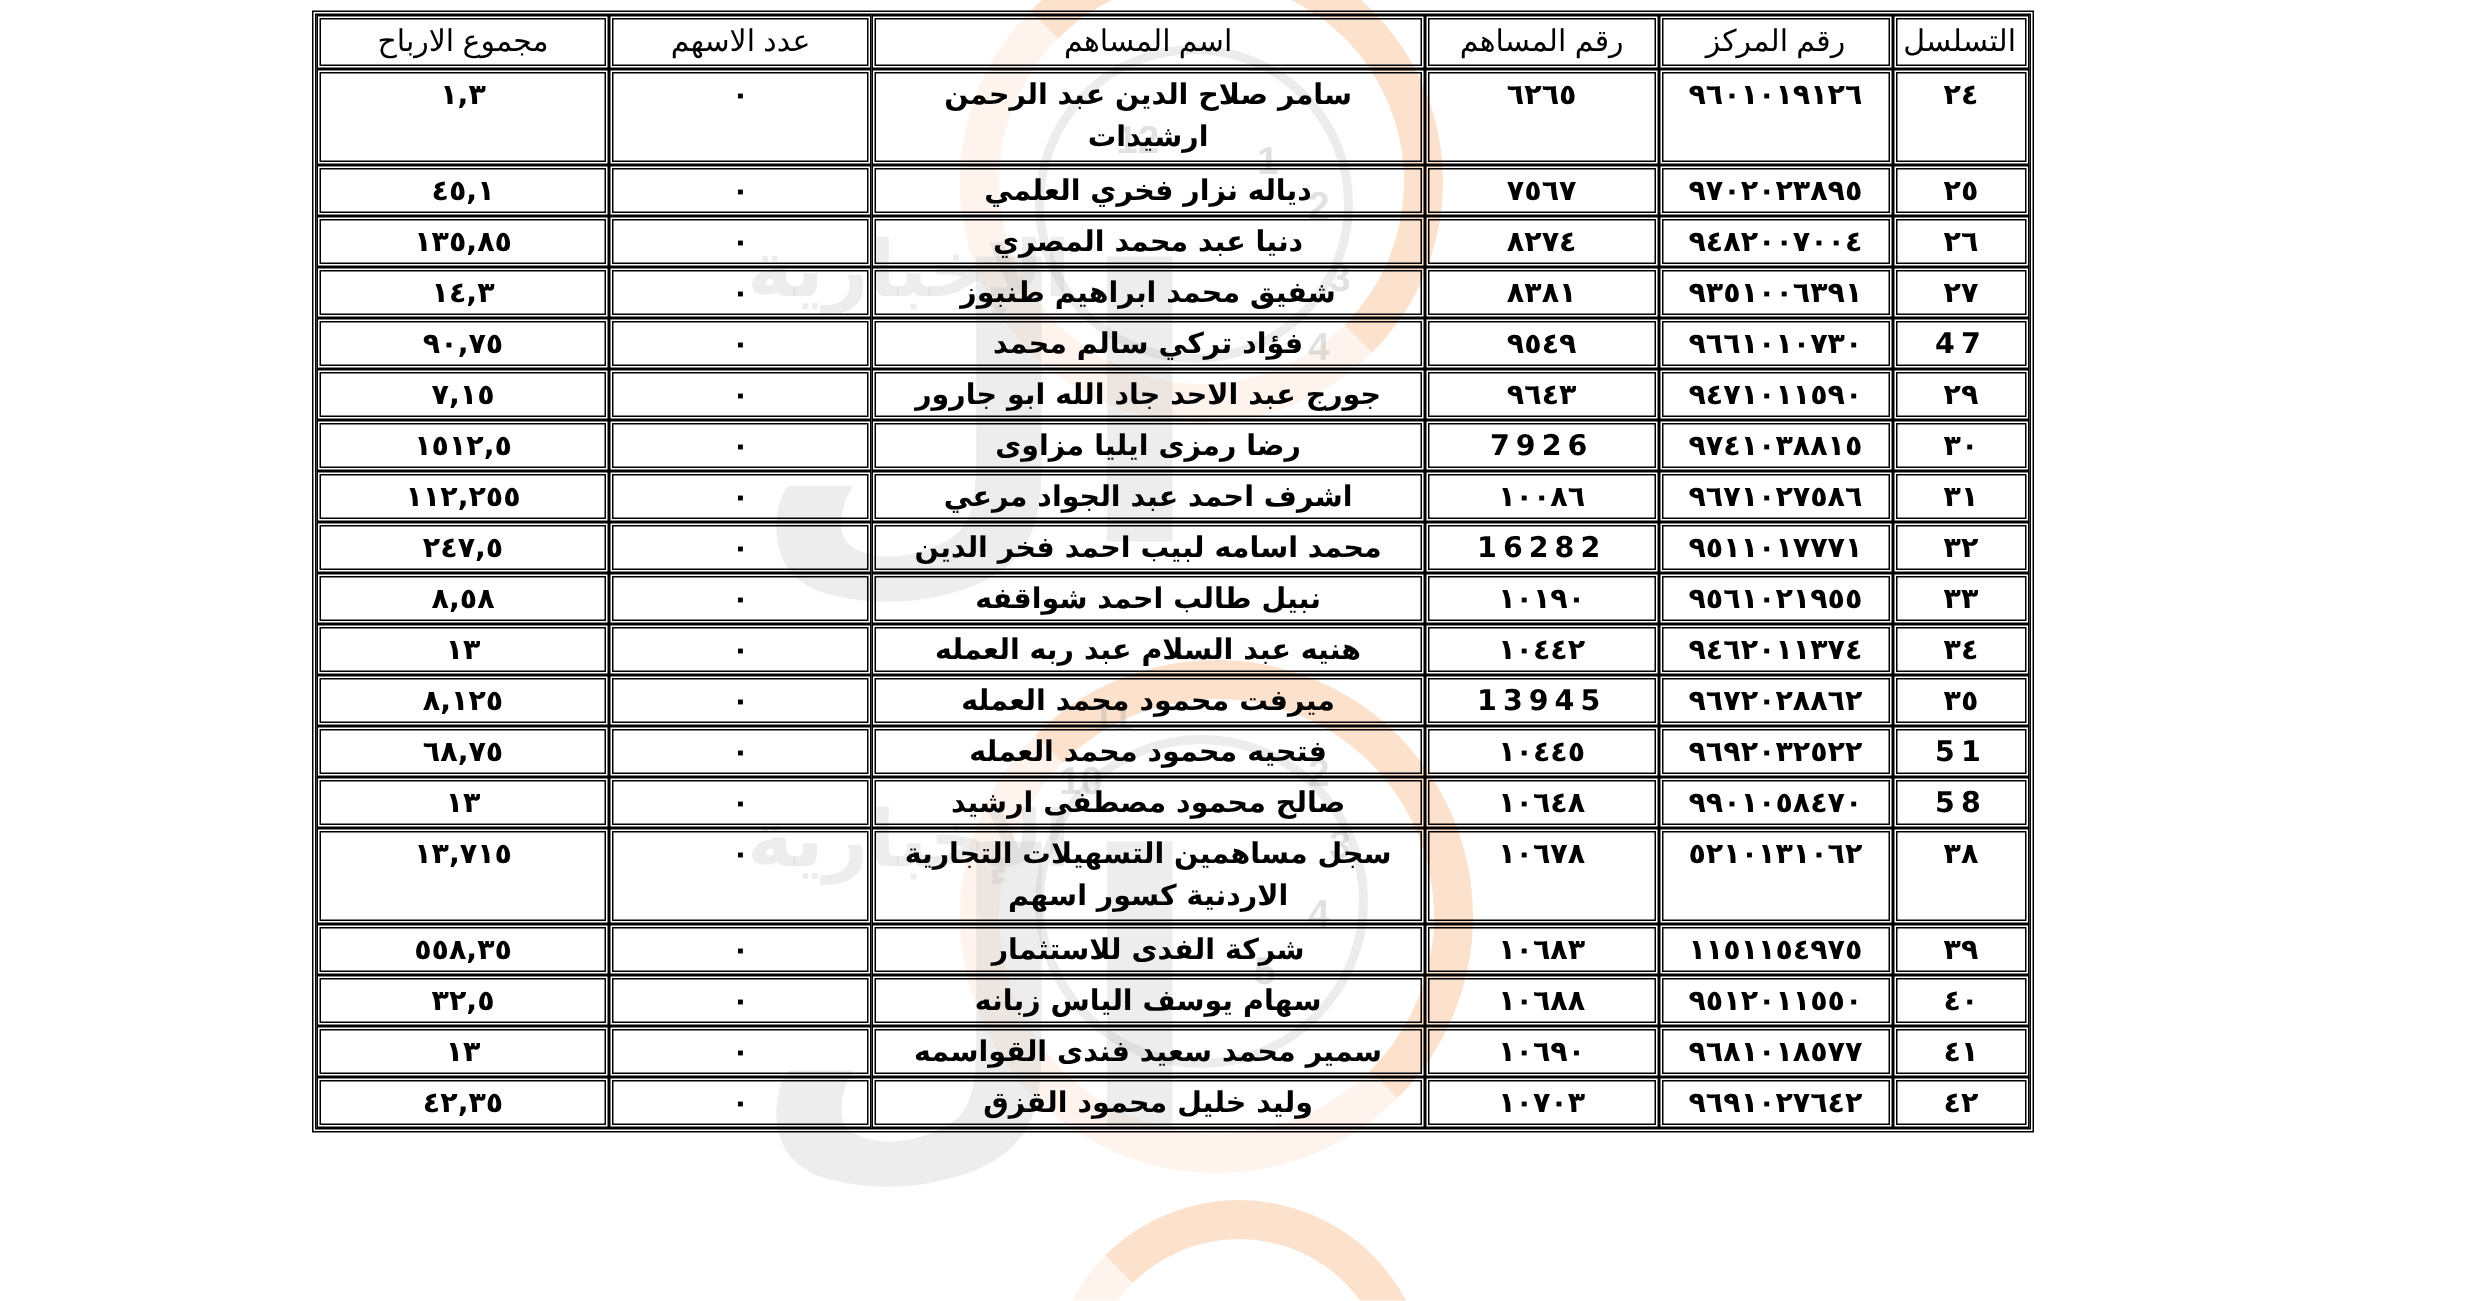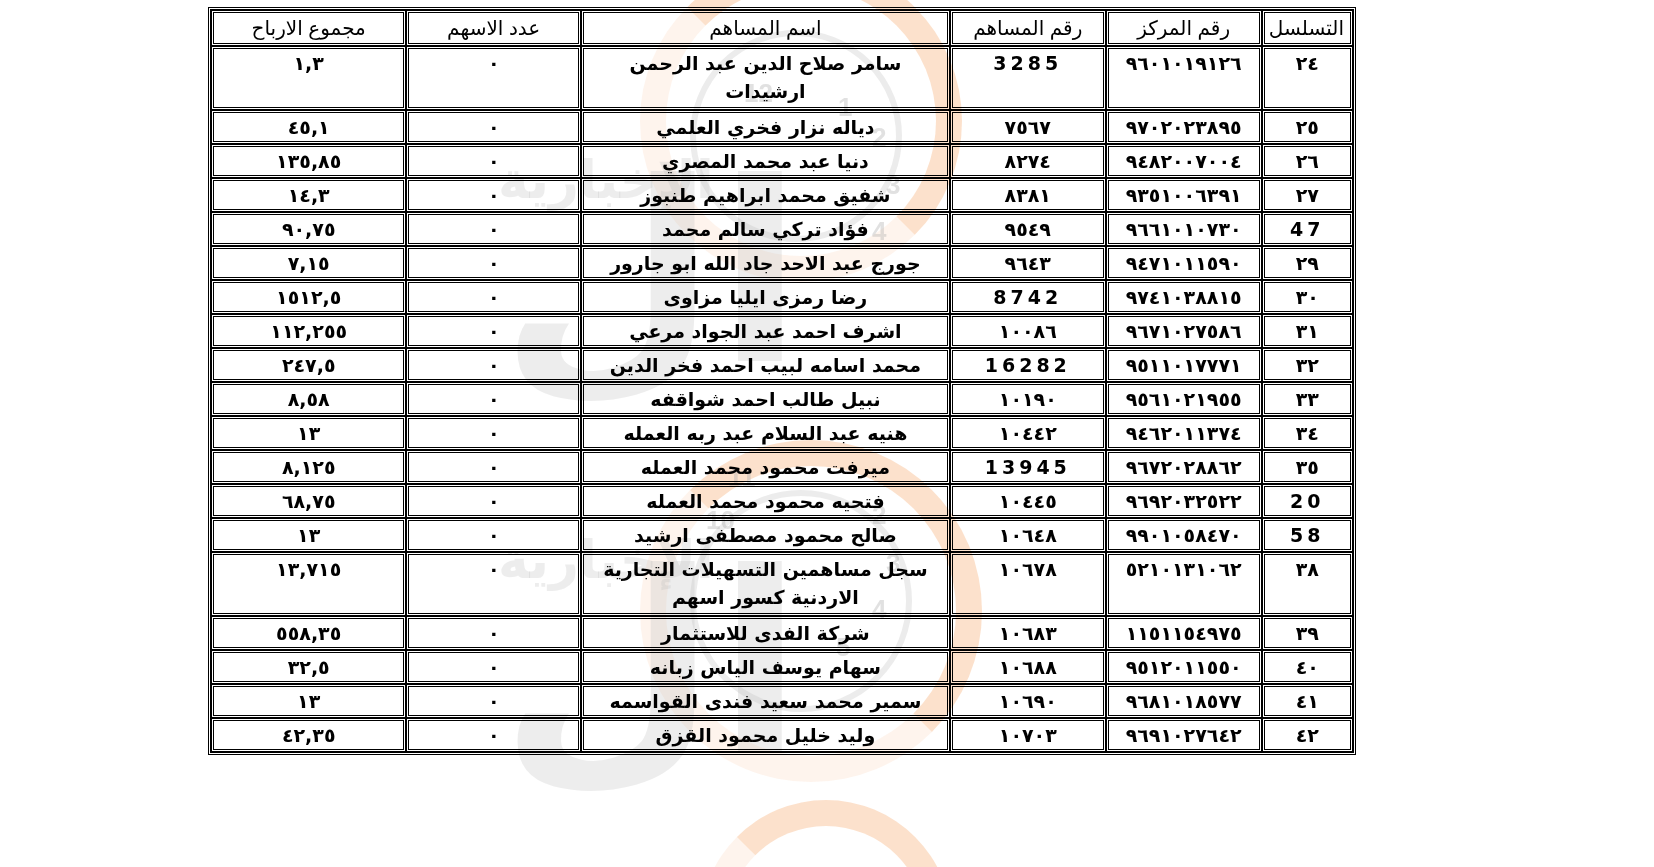--- a/index.html
+++ b/index.html
@@ -158,21 +158,21 @@
         <th>اسم المساهم</th>
         <th>عدد الاسهم</th>
         <th>مجموع الارباح</th>
       </tr>
     </thead>
     <tbody id="rows">
 
     <tr class="tall">
           <td class="num">٢٤</td>
           <td class="num">٩٦٠١٠١٩١٢٦</td>
-          <td class="num">3285</td>
+          <td class="num">٦٢٦٥</td>
           <td class="name">سامر صلاح الدين عبد الرحمن ارشيدات</td>
           <td class="num">٠</td>
           <td class="num">١,٣</td>
         </tr>
         <tr>
           <td class="num">٢٥</td>
           <td class="num">٩٧٠٢٠٢٣٨٩٥</td>
           <td class="num">٧٥٦٧</td>
           <td class="name">دياله نزار فخري العلمي</td>
           <td class="num">٠</td>
@@ -206,21 +206,21 @@
           <td class="num">٢٩</td>
           <td class="num">٩٤٧١٠١١٥٩٠</td>
           <td class="num">٩٦٤٣</td>
           <td class="name">جورج عبد الاحد جاد الله ابو جارور</td>
           <td class="num">٠</td>
           <td class="num">٧,١٥</td>
         </tr>
         <tr>
           <td class="num">٣٠</td>
           <td class="num">٩٧٤١٠٣٨٨١٥</td>
-          <td class="num">8742</td>
+          <td class="num">7926</td>
           <td class="name">رضا رمزى ايليا مزاوى</td>
           <td class="num">٠</td>
           <td class="num">١٥١٢,٥</td>
         </tr>
         <tr>
           <td class="num">٣١</td>
           <td class="num">٩٦٧١٠٢٧٥٨٦</td>
           <td class="num">١٠٠٨٦</td>
           <td class="name">اشرف احمد عبد الجواد مرعي</td>
           <td class="num">٠</td>
@@ -252,21 +252,21 @@
         </tr>
         <tr>
           <td class="num">٣٥</td>
           <td class="num">٩٦٧٢٠٢٨٨٦٢</td>
           <td class="num">13945</td>
           <td class="name">ميرفت محمود محمد العمله</td>
           <td class="num">٠</td>
           <td class="num">٨,١٢٥</td>
         </tr>
         <tr>
-          <td class="num">20</td>
+          <td class="num">51</td>
           <td class="num">٩٦٩٢٠٣٢٥٢٢</td>
           <td class="num">١٠٤٤٥</td>
           <td class="name">فتحيه محمود محمد العمله</td>
           <td class="num">٠</td>
           <td class="num">٦٨,٧٥</td>
         </tr>
         <tr>
           <td class="num">58</td>
           <td class="num">٩٩٠١٠٥٨٤٧٠</td>
           <td class="num">١٠٦٤٨</td>

